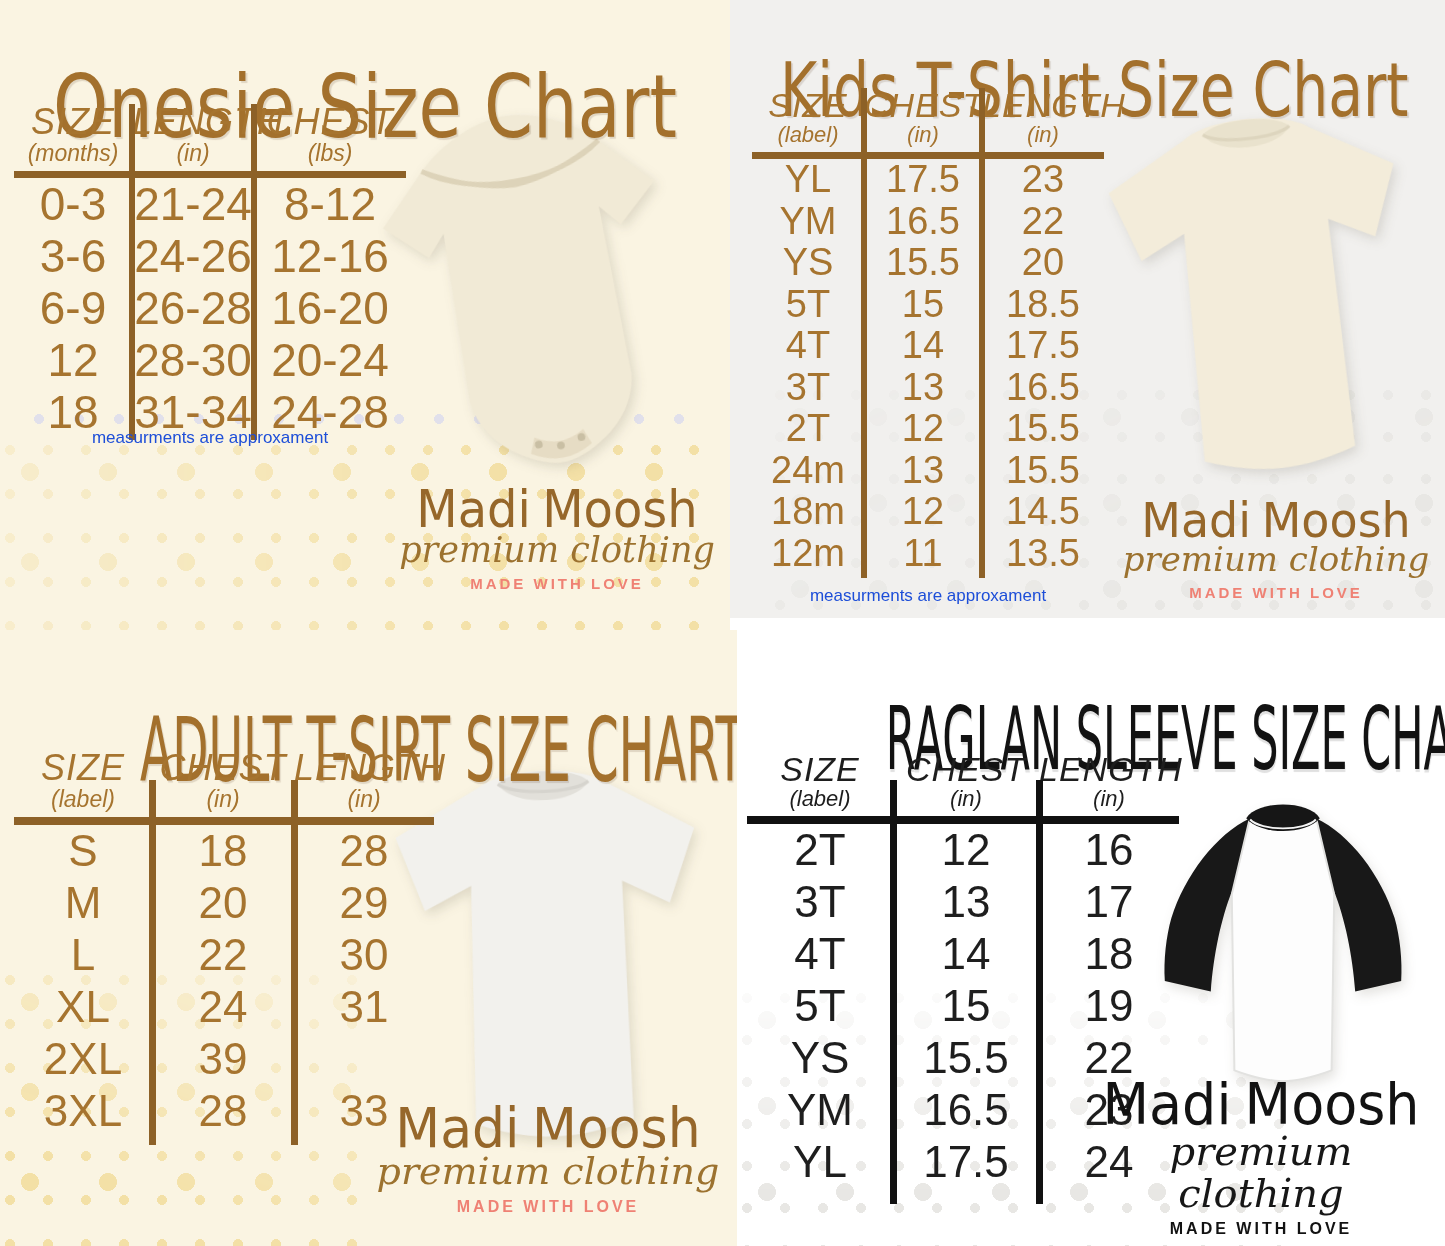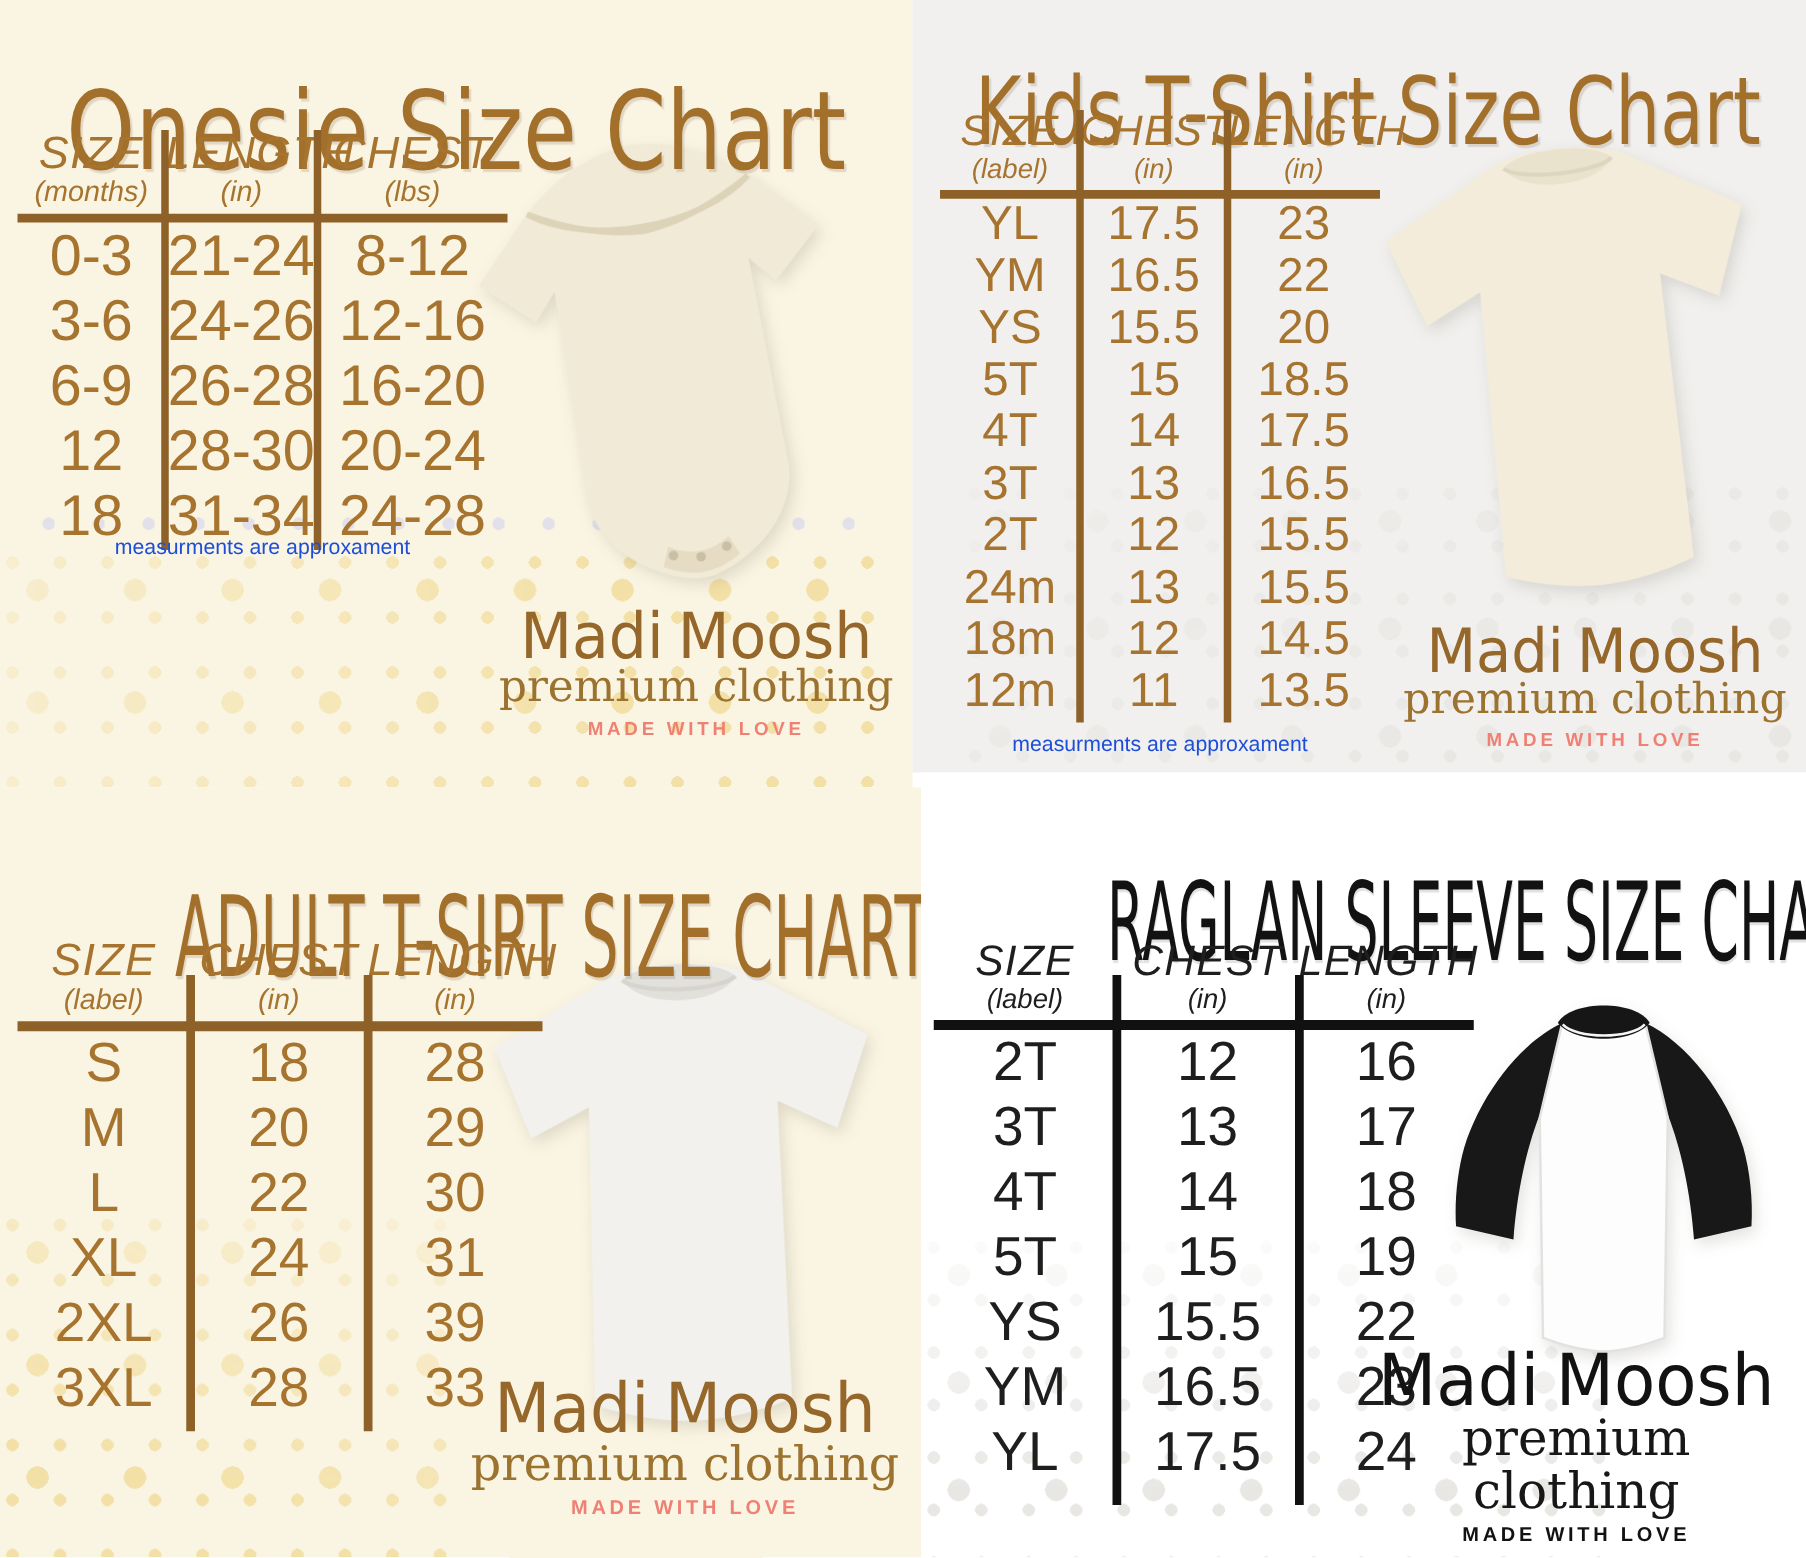--- a/index.html
+++ b/index.html
@@ -50,21 +50,21 @@
   #q4 .hline{height:8px;}
 
   .note{position:absolute;text-align:center;font-size:17px;color:#1d4ed8;}
   #q1 .note{left:14px;top:428px;width:392px;}
   #q2 .note{left:22px;top:586px;width:352px;}
 
   
   .logo{position:absolute;text-align:center;}
   .logo-name{font-family:"DejaVu Sans",sans-serif;color:#96672a;line-height:1;
              transform:scaleY(1.06);transform-origin:center top;word-spacing:-4px;}
-  .logo-tag{font-family:"DejaVu Serif",serif;color:#9c722f;line-height:1.05;}
+  .logo-tag{font-family:"DejaVu Serif",serif;font-style:italic;color:#9c722f;line-height:1.05;}
   .logo-motto{letter-spacing:3px;color:#ef8174;font-weight:bold;margin-top:6px;}
   #q1 .logo{top:484px;right:8px;width:330px;}
   #q1 .logo-name{font-size:48px;} #q1 .logo-tag{font-size:35px;} #q1 .logo-motto{font-size:15px;}
   #q2 .logo{top:496px;right:4px;width:330px;}
   #q2 .logo-name{font-size:46px;} #q2 .logo-tag{font-size:34px;} #q2 .logo-motto{font-size:15px;}
   #q3 .logo{top:470px;right:4px;width:370px;}
   #q3 .logo-name{font-size:52px;} #q3 .logo-tag{font-size:38px;} #q3 .logo-motto{font-size:16px;}
   #q4 .logo{bottom:8px;right:4px;width:360px;}
   #q4 .logo-name{font-size:54px;color:#121212;}
   #q4 .logo-tag{font-size:40px;color:#171717;}
@@ -307,21 +307,20 @@
             <div class="tcell">22</div>
             <div class="tcell">30</div>
           </div>
           <div class="trow">
             <div class="tcell">XL</div>
             <div class="tcell">24</div>
             <div class="tcell">31</div>
           </div>
           <div class="trow">
             <div class="tcell">2XL</div>
-            <div class="tcell">26</div>
             <div class="tcell">39</div>
           </div>
           <div class="trow">
             <div class="tcell">3XL</div>
             <div class="tcell">28</div>
             <div class="tcell">33</div>
           </div>
         </div>
     </div>
     <div class="logo">

